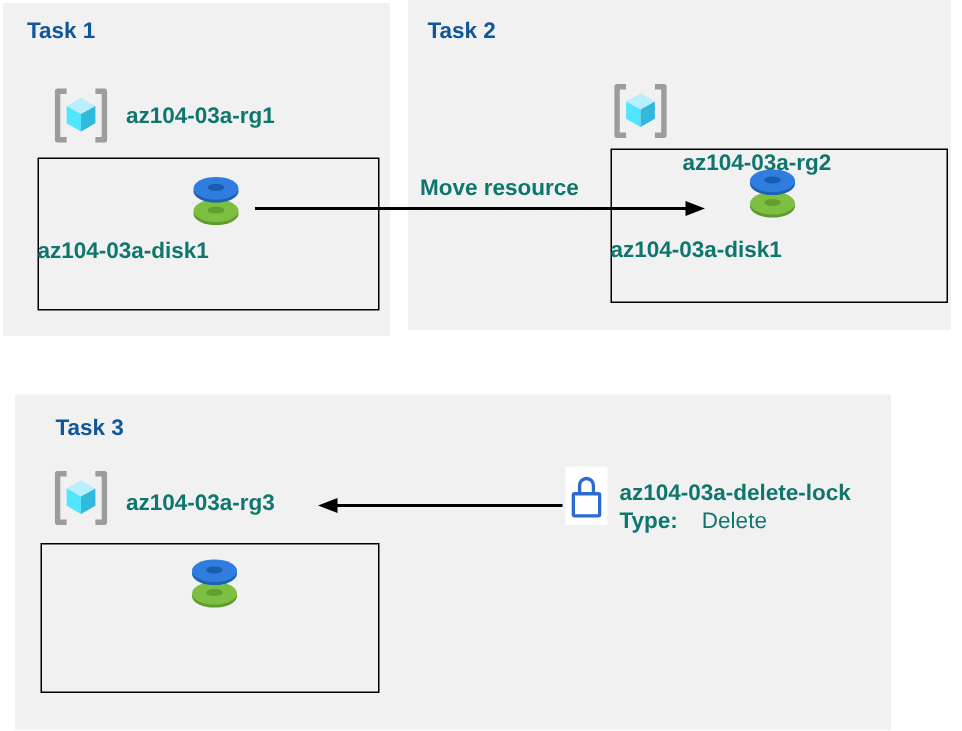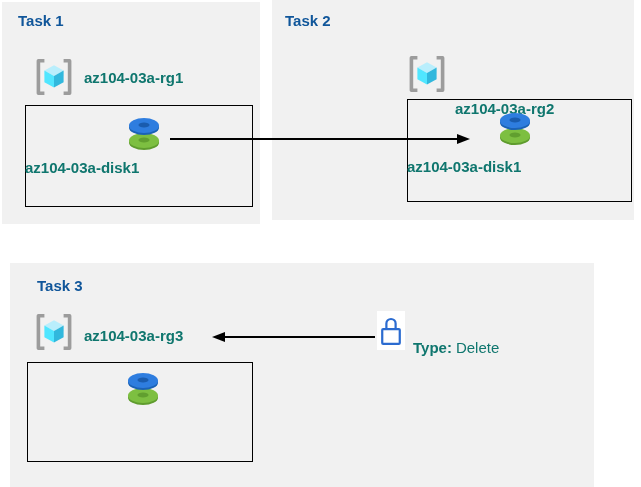--- a/index.html
+++ b/index.html
@@ -27,21 +27,21 @@
     position:absolute;width:0;height:0;
     border-left:13px solid #000;border-top:5px solid transparent;border-bottom:5px solid transparent;
   }
   .arrow-head-left{
     position:absolute;width:0;height:0;
     border-right:13px solid #000;border-top:5px solid transparent;border-bottom:5px solid transparent;
   }
   .lock-bg{position:absolute;left:377px;top:311px;width:28px;height:39px;background:#fff;
     display:flex;align-items:center;justify-content:center;}
   .type-line{font-weight:normal;}
-  .type-line .bold{font-weight:bold;margin-right:4px;}
+  .type-line .bold{font-weight:bold;margin-right:16px;}
 </style>
 </head>
 <body>
 
 <div class="stage">
 
   <div class="panel panel-1"></div>
   <div class="panel panel-2"></div>
   <div class="panel panel-3"></div>
 
@@ -61,20 +61,21 @@
   <svg class="icon" style="left:125px;top:116px;" width="38" height="36" viewBox="0 0 38 36">
     <ellipse cx="19" cy="26.5" rx="15" ry="7.5" fill="#5f9c2e"></ellipse>
     <ellipse cx="19" cy="24.5" rx="15" ry="7.5" fill="#7dbf41"></ellipse>
     <ellipse cx="19" cy="24" rx="5.5" ry="2.4" fill="#619f2f"></ellipse>
     <ellipse cx="19" cy="11.5" rx="15" ry="7.5" fill="#1b62b5"></ellipse>
     <ellipse cx="19" cy="9.5" rx="15" ry="7.5" fill="#2e7ddf"></ellipse>
     <ellipse cx="19" cy="9" rx="5.5" ry="2.4" fill="#1a5cae"></ellipse>
   </svg>
   <span class="label centered" style="left:25px;top:159px;width:229px;">az104-03a-disk1</span>
 
+  <span class="label" style="left:280px;top:117px;">Move resource</span>
   <div class="arrow-line" style="left:170px;top:138px;width:288px;"></div>
   <div class="arrow-head-right" style="left:457px;top:134px;"></div>
 
   <h2 class="heading" style="left:285px;top:12px;">Task 2</h2>
 
   <svg class="icon" style="left:407px;top:55px;" width="40" height="38" viewBox="0 0 20 19">
     <path d="M5.2 1.4 H2.2 V17.6 H5.2" fill="none" stroke-width="1.8" stroke-linejoin="round" stroke="#9c9c9c"></path>
     <path d="M14.8 1.4 H17.8 V17.6 H14.8" fill="none" stroke-width="1.8" stroke-linejoin="round" stroke="#9c9c9c"></path>
     <polygon points="10,3.6 14.8,6.3 10,9 5.2,6.3" fill="#b9eefc"></polygon>
     <polygon points="5.2,6.3 10,9 10,14.8 5.2,12.1" fill="#50e6ff"></polygon>
@@ -118,17 +119,18 @@
     <ellipse cx="19" cy="9.5" rx="15" ry="7.5" fill="#2e7ddf"></ellipse>
     <ellipse cx="19" cy="9" rx="5.5" ry="2.4" fill="#1a5cae"></ellipse>
   </svg>
 
   <div class="lock-bg">
     <svg width="24" height="34" viewBox="0 0 26 36">
       <path d="M8 17 V10 a5 5 0 0 1 10 0 V17" fill="none" stroke-width="2.4" stroke="#2b6bd0"></path>
       <rect x="3.5" y="16" width="19" height="16" rx="1" fill="#ffffff" stroke-width="2.4" stroke="#2b6bd0"></rect>
     </svg>
   </div>
+  <span class="label" style="left:413px;top:320px;">az104-03a-delete-lock</span>
   <span class="label type-line" style="left:413px;top:339px;">
     <span class="bold">Type:</span><span>Delete</span>
   </span>
 
 </div>
 
 </body></html>

